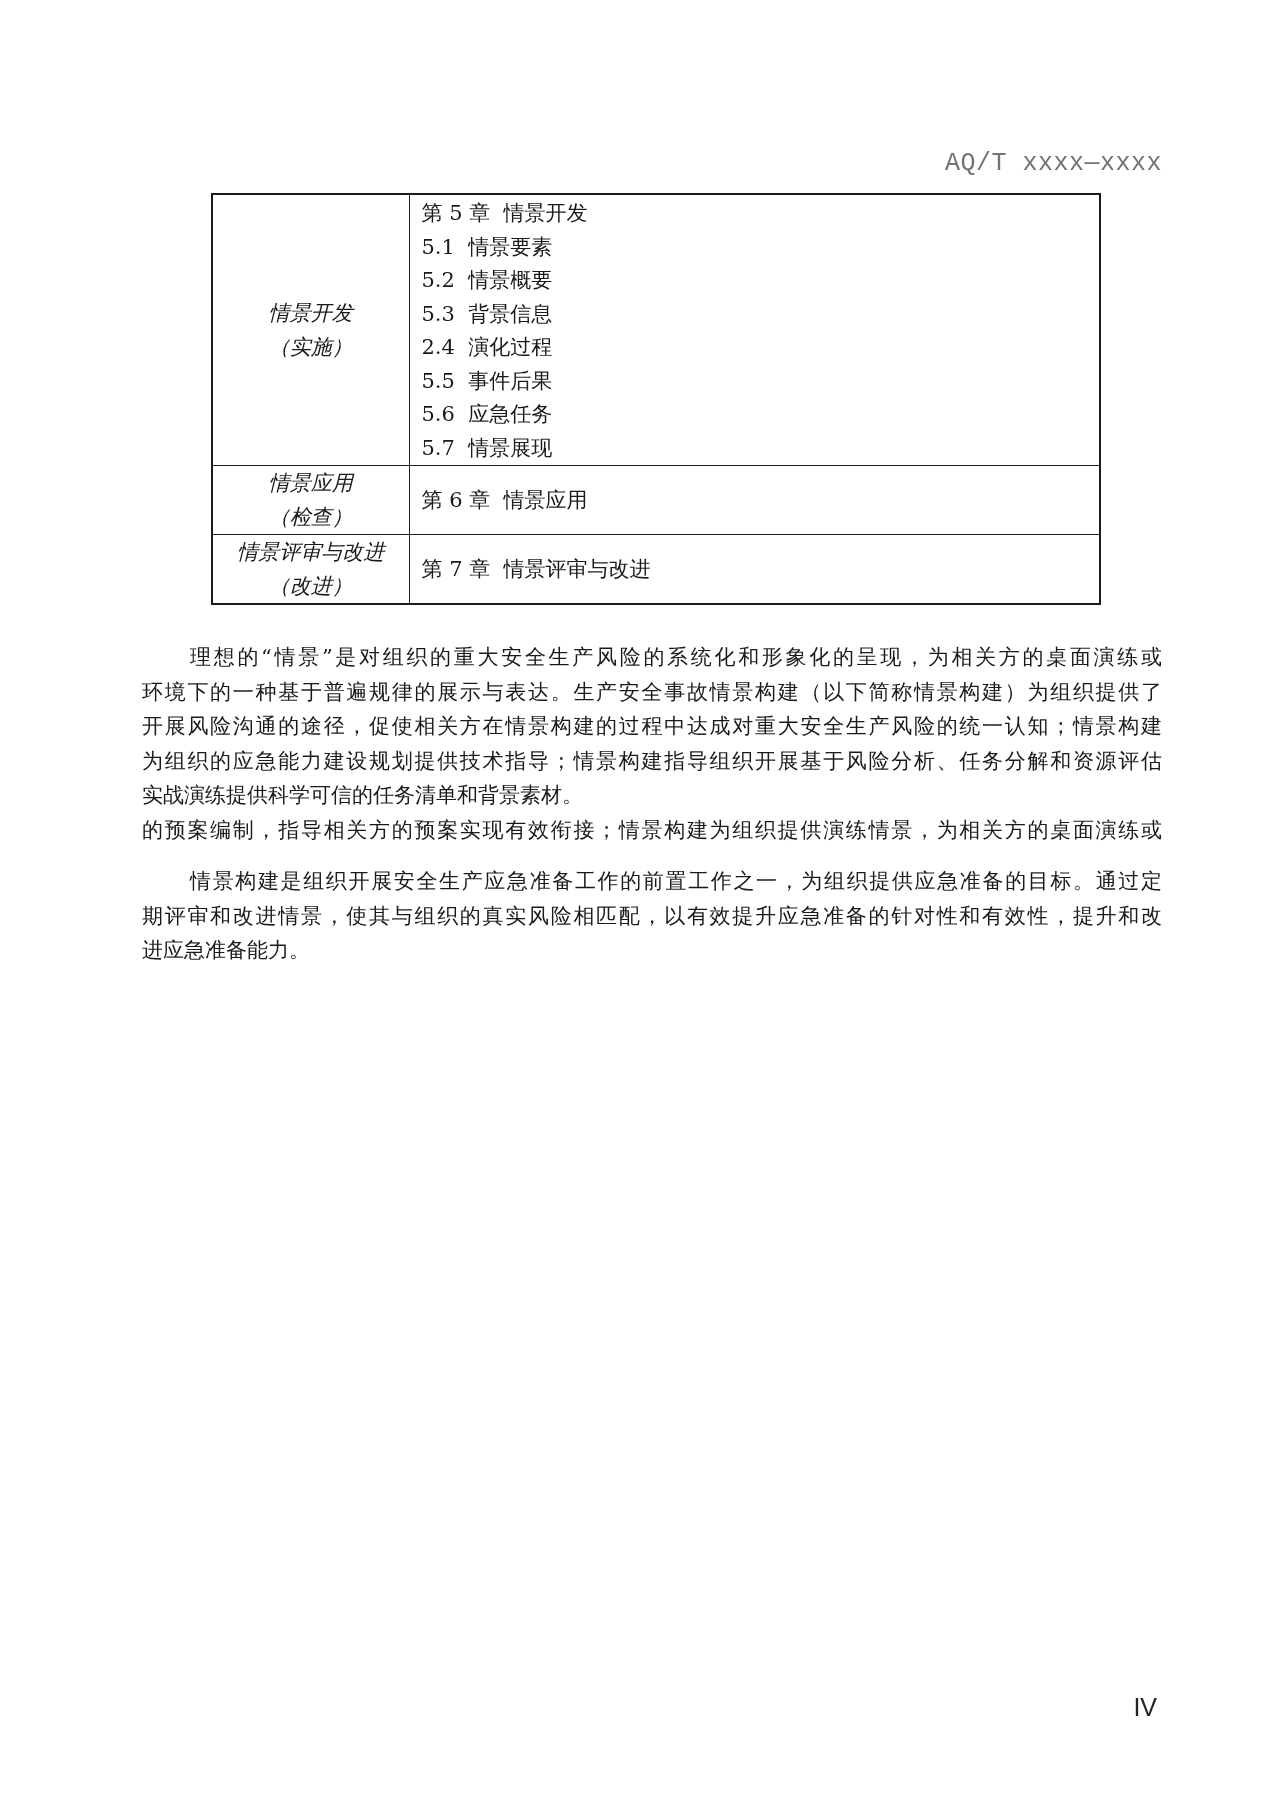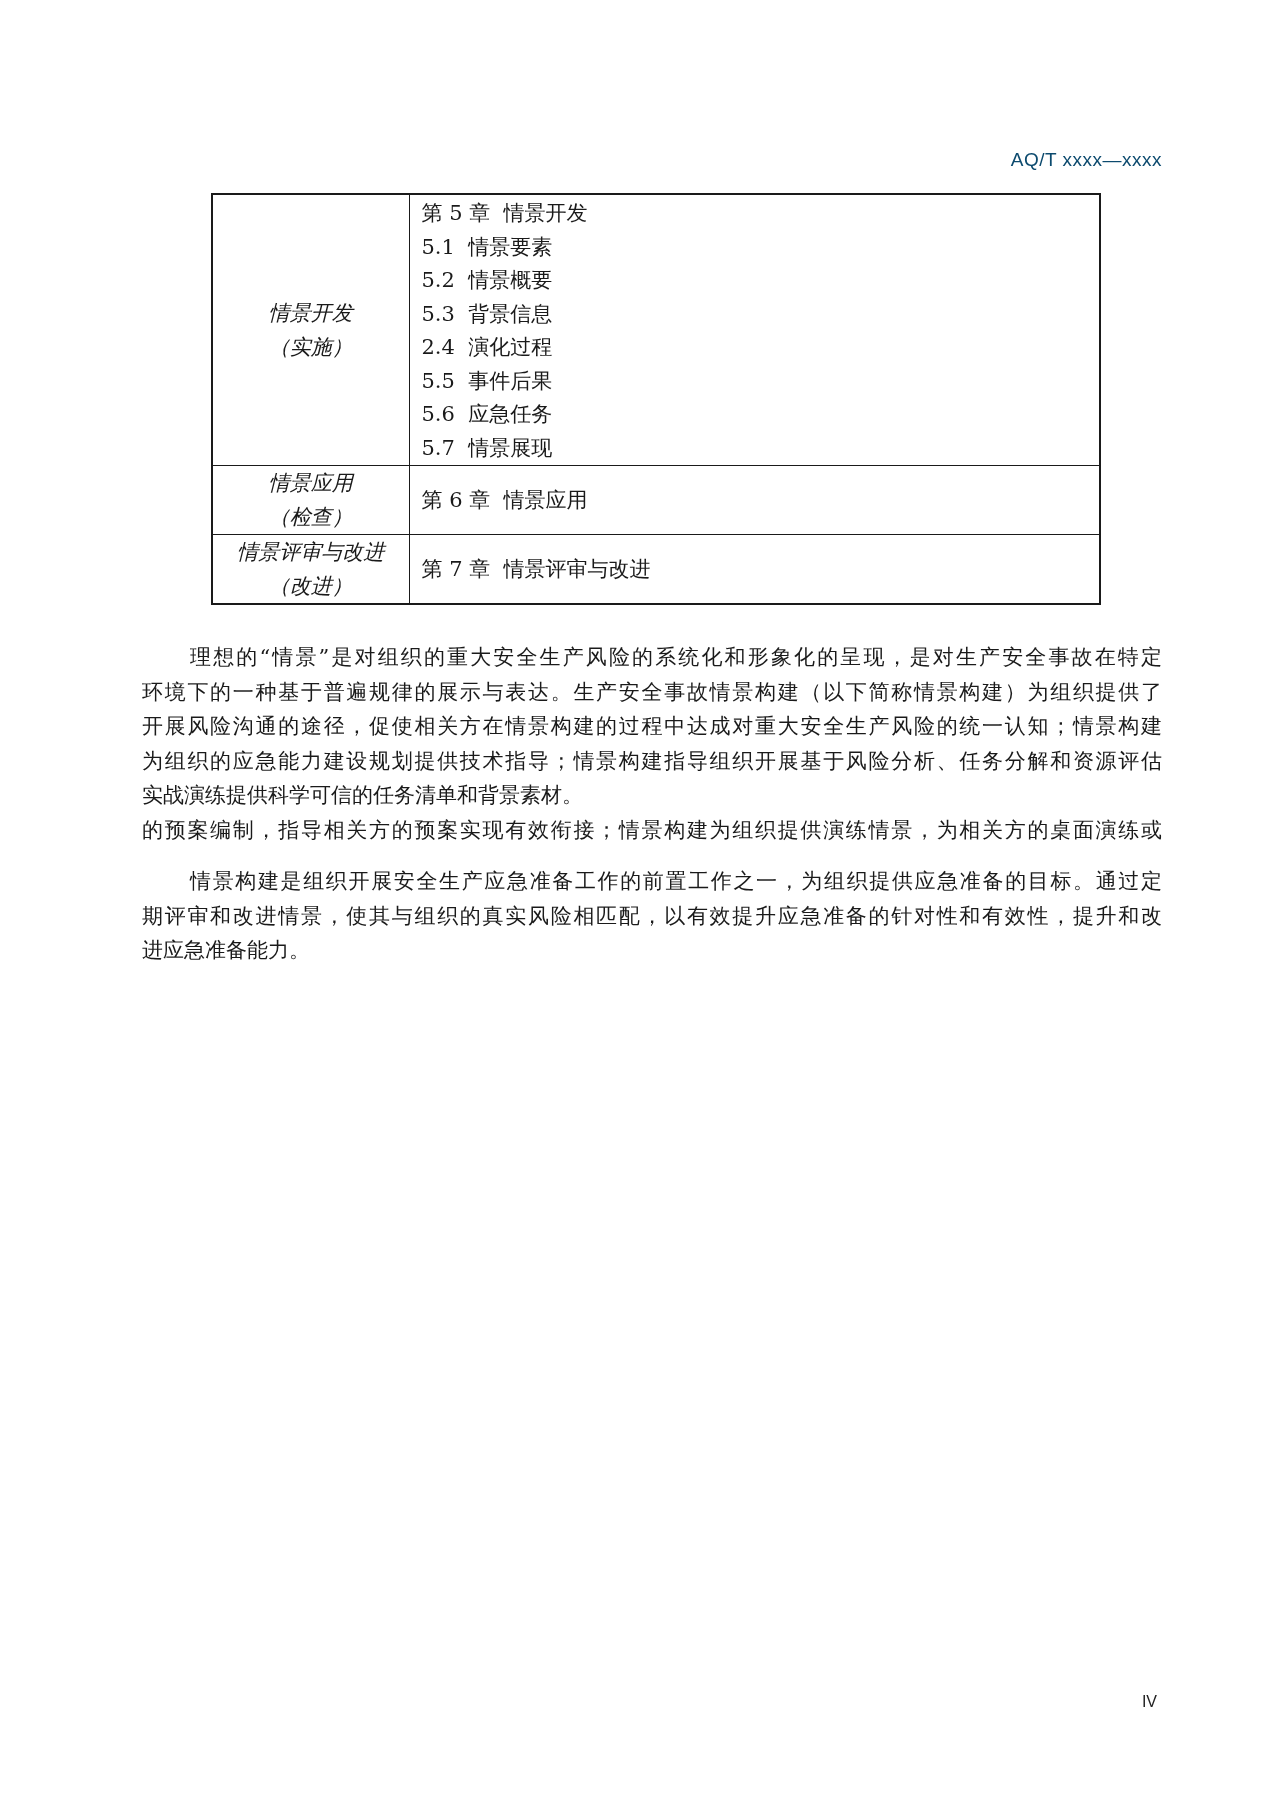--- a/index.html
+++ b/index.html
@@ -10,23 +10,23 @@
     overflow: hidden;
     font-family: "DejaVu Serif", "Liberation Serif", serif;
     color: #1a1a1a;
   }
   .page { position: absolute; inset: 0; }
 
   
   .std-header {
     position: absolute;
     top: 149px; right: 118px;
-    font-family: Liberation Sans, sans-serif;
-    font-size: 19px; line-height: 1.2;
-    color: #0c4a6e;
+    font-family: Liberation Mono, monospace;
+    font-size: 25px; line-height: 1.2;
+    color: #737373;
     letter-spacing: 0.5px;
   }
 
   
   .toc-table {
     position: absolute;
     left: 211px; top: 193px;
     width: 890px;
     border-collapse: collapse;
     table-layout: fixed;
@@ -73,21 +73,21 @@
     white-space: normal;
   }
   .pline.first { padding-left: 48px; }
   .pline.last { text-align-last: left; }
 
   
   .page-num {
     position: absolute;
     top: 1693px; right: 123px;
     font-family: "Liberation Sans", sans-serif;
-    font-size: 16px; color: #222;
+    font-size: 25px; color: #222;
   }
 </style>
 </head>
 <body>
 
 <div class="page">
 
   <div class="std-header">AQ/T xxxx—xxxx</div>
 
   <table class="toc-table">
@@ -127,21 +127,21 @@
         <div>（改进）</div>
       </td>
       <td class="chapters">
         <div class="single">第 7 章  情景评审与改进</div>
       </td>
     </tr>
   </tbody>
     </table>
 
   <div class="para p1">
-    <div class="pline first">理想的“情景”是对组织的重大安全生产风险的系统化和形象化的呈现，是对生产安全事故在特定</div>
+    <div class="pline first">理想的“情景”是对组织的重大安全生产风险的系统化和形象化的呈现，为相关方的桌面演练或</div>
     <div class="pline">环境下的一种基于普遍规律的展示与表达。生产安全事故情景构建（以下简称情景构建）为组织提供了</div>
     <div class="pline">开展风险沟通的途径，促使相关方在情景构建的过程中达成对重大安全生产风险的统一认知；情景构建</div>
     <div class="pline">为组织的应急能力建设规划提供技术指导；情景构建指导组织开展基于风险分析、任务分解和资源评估</div>
     <div class="pline last">实战演练提供科学可信的任务清单和背景素材。</div>
     <div class="pline">的预案编制，指导相关方的预案实现有效衔接；情景构建为组织提供演练情景，为相关方的桌面演练或</div>
   </div>
 
   <div class="para p2">
     <div class="pline first">情景构建是组织开展安全生产应急准备工作的前置工作之一，为组织提供应急准备的目标。通过定</div>
     <div class="pline">期评审和改进情景，使其与组织的真实风险相匹配，以有效提升应急准备的针对性和有效性，提升和改</div>

